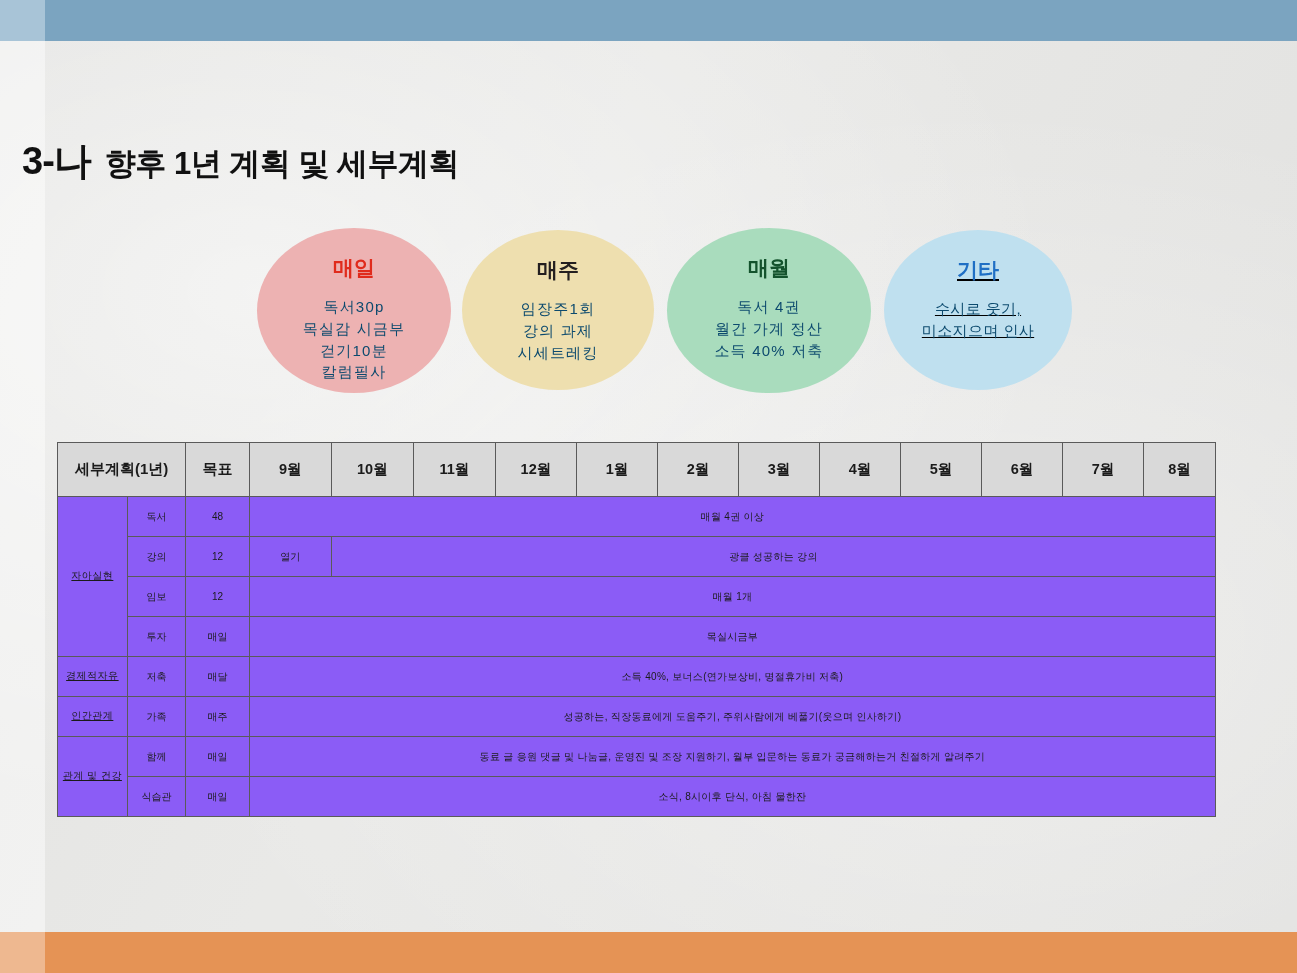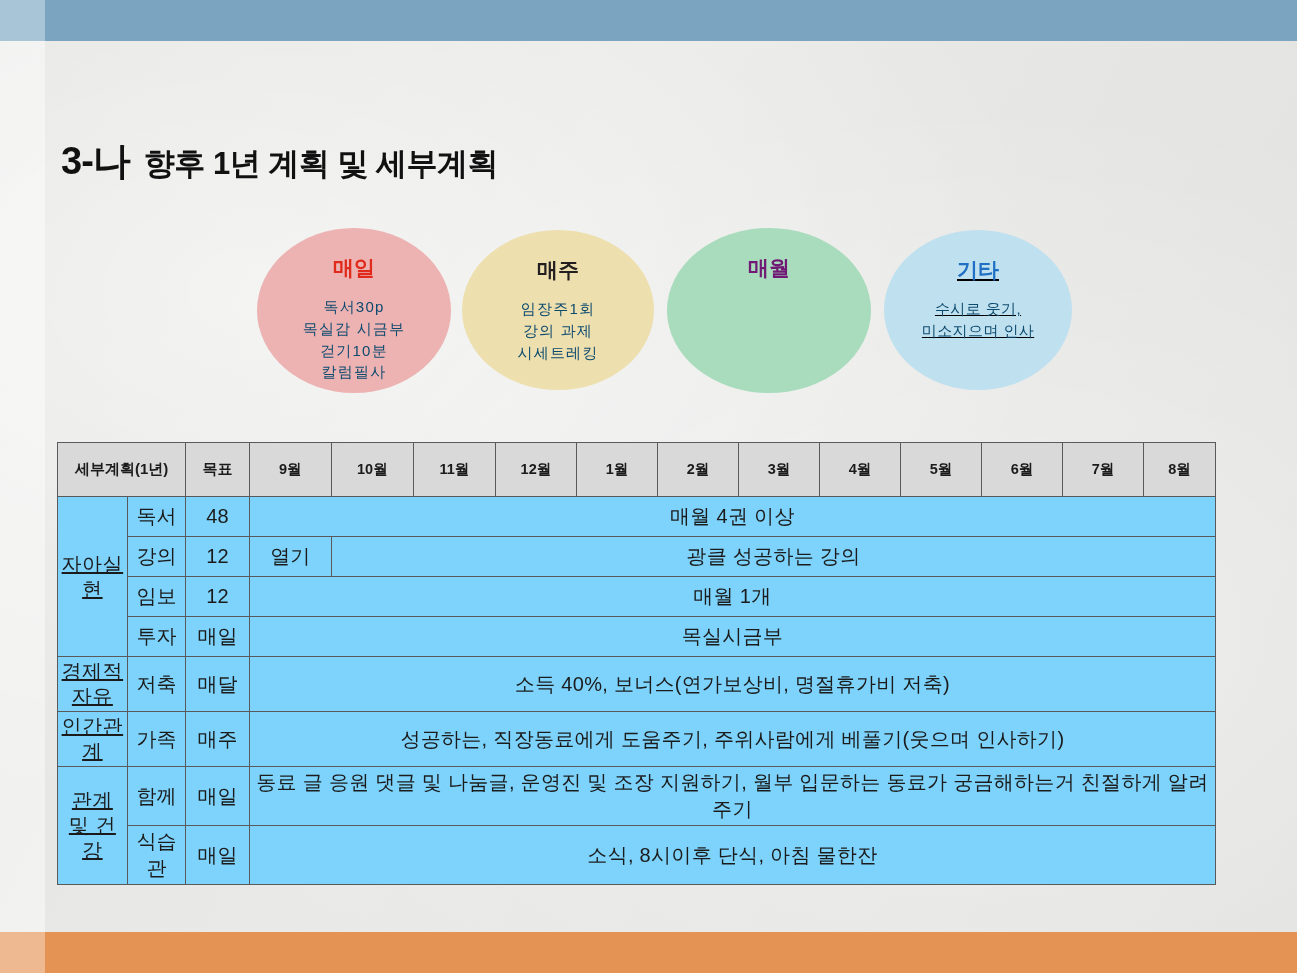--- a/index.html
+++ b/index.html
@@ -46,21 +46,21 @@
   }
   .band-bottom-left {
     position: absolute; left: 0; top: 932px;
     width: 45px; height: 41px;
     background: #eeb890;
   }
 
   
   .title-row {
     position: absolute; left: 22px; top: 136px;
-    display: flex; align-items: baseline; gap: 14px; margin-left: 39px;
+    display: flex; align-items: baseline; gap: 14px;
   }
   .title-num {
     font-size: 38px; font-weight: bold; color: #111;
     letter-spacing: -1px;
   }
   .title-text {
     font-size: 31px; font-weight: bold; color: #111;
     letter-spacing: -0.5px;
   }
 
@@ -96,26 +96,26 @@
   
   #plan-table {
     position: absolute; left: 57px; top: 442px;
     width: 1159px;
     border-collapse: collapse;
     table-layout: fixed;
     background: #f1f1f0;
   }
   #plan-table th, #plan-table td {
     border: 1px solid #5a5a5a;
-    font-size: 20px;
+    font-size: 10px;
     color: #1b1b1b;
     text-align: center;
     vertical-align: middle;
     padding: 2px 3px;
-    background: #7dd3fc;
+    background: #8b5cf6;
   }
   #plan-table thead th {
     background: #d9d9d9;
     font-weight: bold;
     height: 54px;
     font-size: 14.5px;
   }
   #plan-table thead th.hdr-main { font-size: 15px; }
   #plan-table tbody td { height: 40px; }
   td.grp {
@@ -157,21 +157,24 @@
 걷기10분
 칼럼필사</div>
   </div>
   <div class="circle" id="circle-1">
     <div class="c-title" style="color: rgb(35, 31, 32);">매주</div>
     <div class="c-lines">임장주1회
 강의  과제
 시세트레킹</div>
   </div>
   <div class="circle" id="circle-2">
-    <div class="c-title" style="color: #701a75;">매월</div>
+    <div class="c-title" style="color: #14532d;">매월</div>
+    <div class="c-lines">독서  4권
+월간  가계  정산
+소득  40%  저축</div>
   </div>
   <div class="circle" id="circle-3">
     <div class="c-title" style="color: rgb(31, 111, 196);">기타</div>
     <div class="c-lines">수시로 웃기,
 미소지으며 인사</div>
   </div>
 
   <table id="plan-table">
     <colgroup>
       <col style="width:68px">

